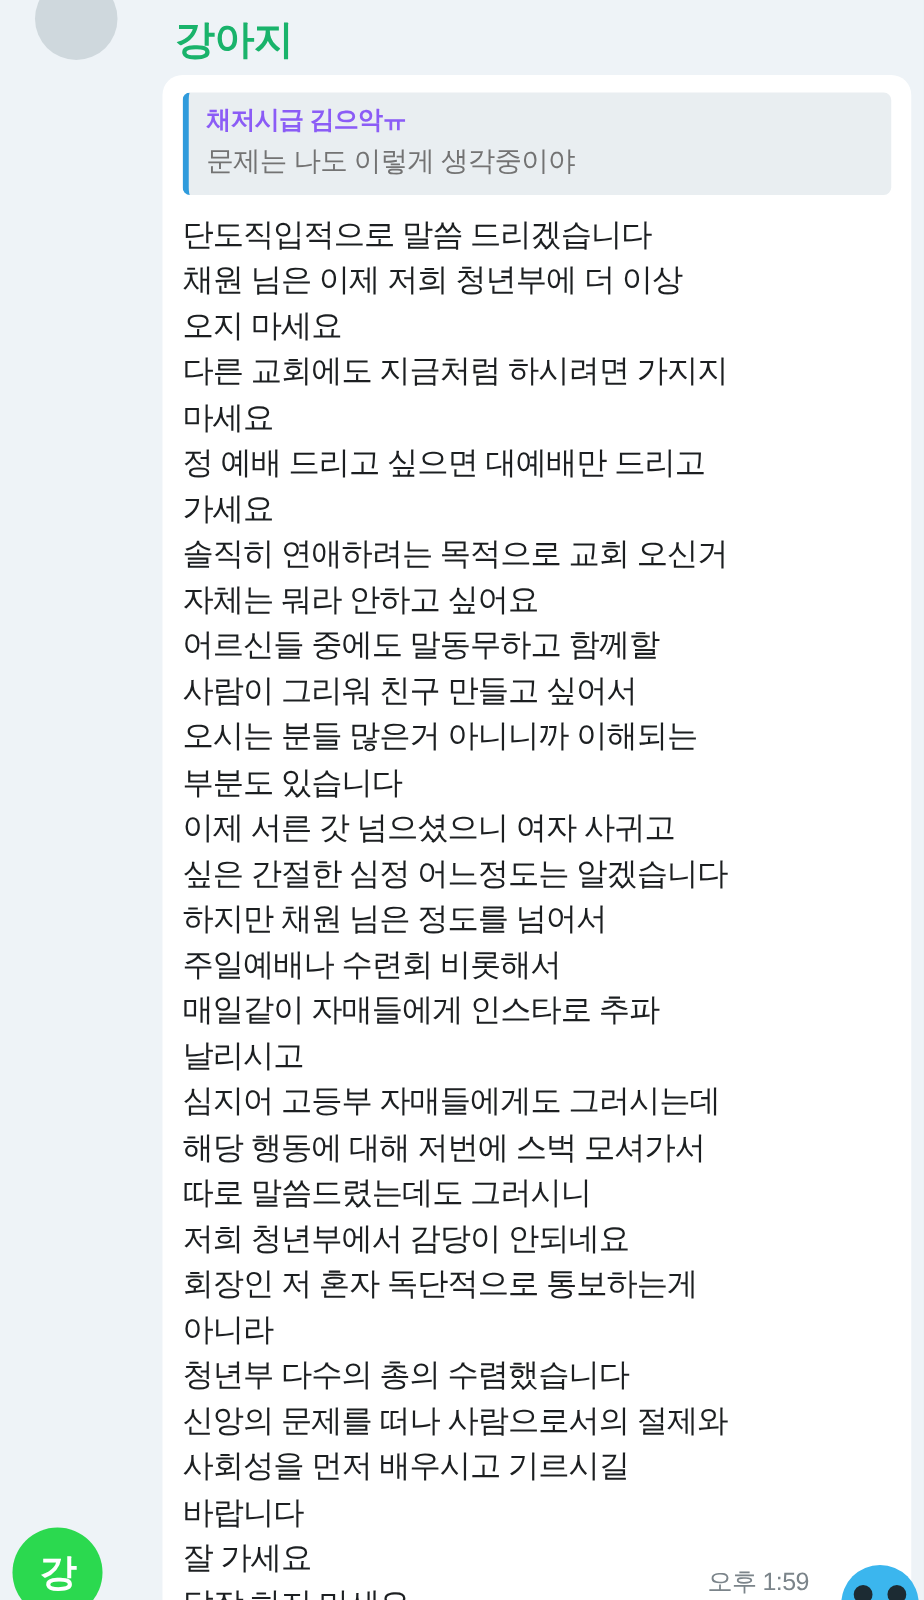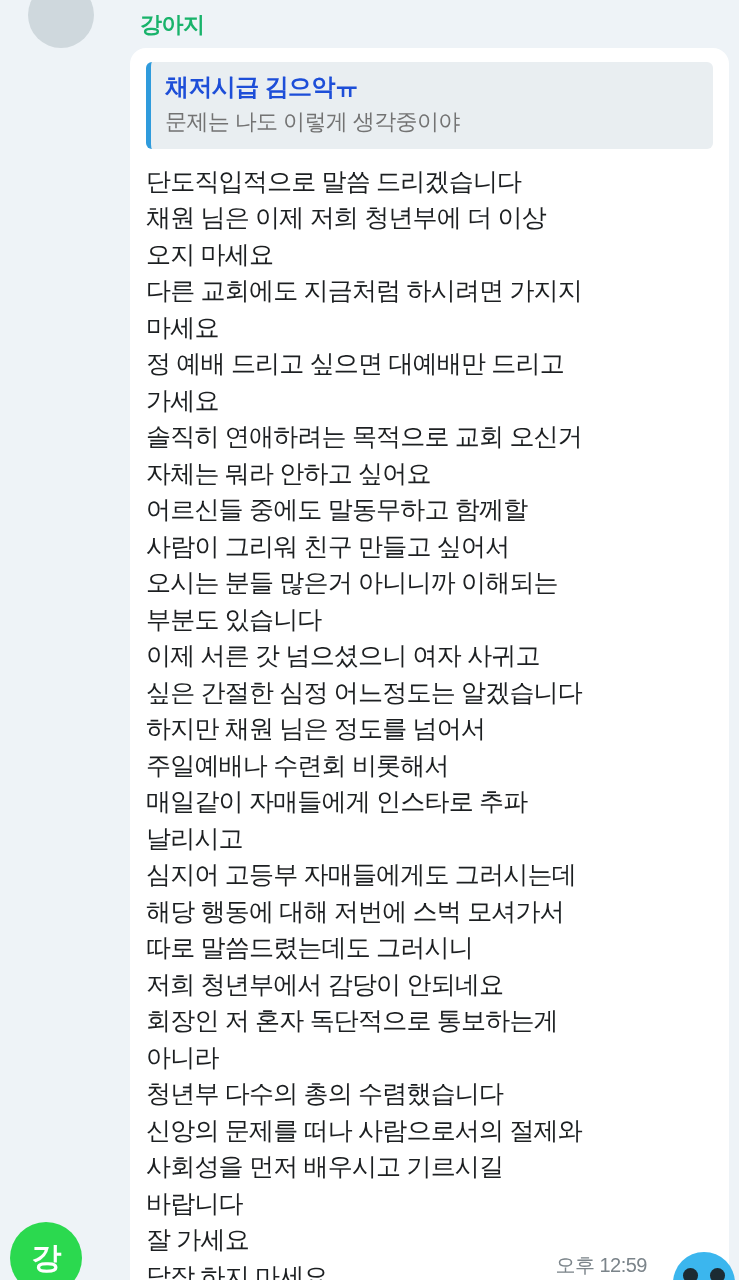--- a/index.html
+++ b/index.html
@@ -47,21 +47,21 @@
     flex: 0 0 66px;
   }
 
   .bubble-col {
     margin-left: 36px;
     flex: 1 1 auto;
     min-width: 0;
   }
 
   .sender-name {
-    font-size: 22px;
+    font-size: 32px;
     font-weight: bold;
     color: #19b36b;
     line-height: 1.2;
     margin: 4px 0 10px 10px;
     letter-spacing: -0.5px;
   }
 
   .bubble {
     background: #ffffff;
     border-radius: 16px;
@@ -72,23 +72,23 @@
   }
 
   .quote {
     background: #e9eef1;
     border-left: 5px solid #2f9bdc;
     border-radius: 6px;
     padding: 10px 12px 12px 14px;
     margin-bottom: 14px;
   }
   .quote-title {
-    font-size: 24px;
+    font-size: 20px;
     font-weight: bold;
-    color: #1d4ed8;
+    color: #8b5cf6;
     line-height: 1.25;
     letter-spacing: -0.6px;
   }
   .quote-text {
     font-size: 22px;
     color: #737373;
     line-height: 1.3;
     margin-top: 6px;
     letter-spacing: -0.6px;
   }
@@ -208,21 +208,21 @@
 바랍니다
 잘 가세요
 답장 하지 마세요</div>
 
       </div>
     </div>
   </div>
 
   <div class="bottom-avatar">강</div>
 
-  <div class="timestamp">오후 12:59</div>
+  <div class="timestamp">오후 1:59</div>
 
   <div class="right-avatar">
     <span class="eyes">
         <span></span>
         <span></span>
       </span>
   </div>
 
 </div>
 

